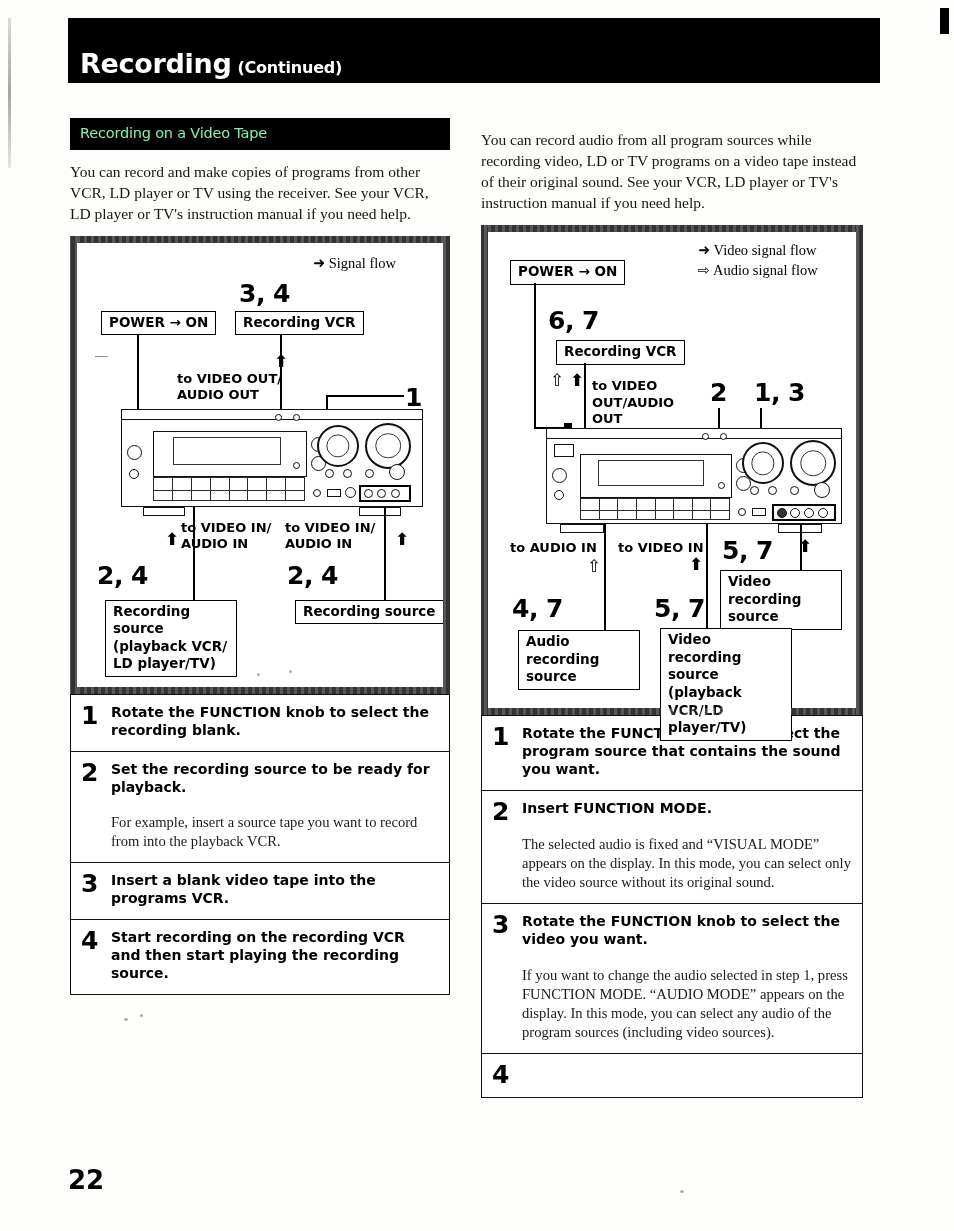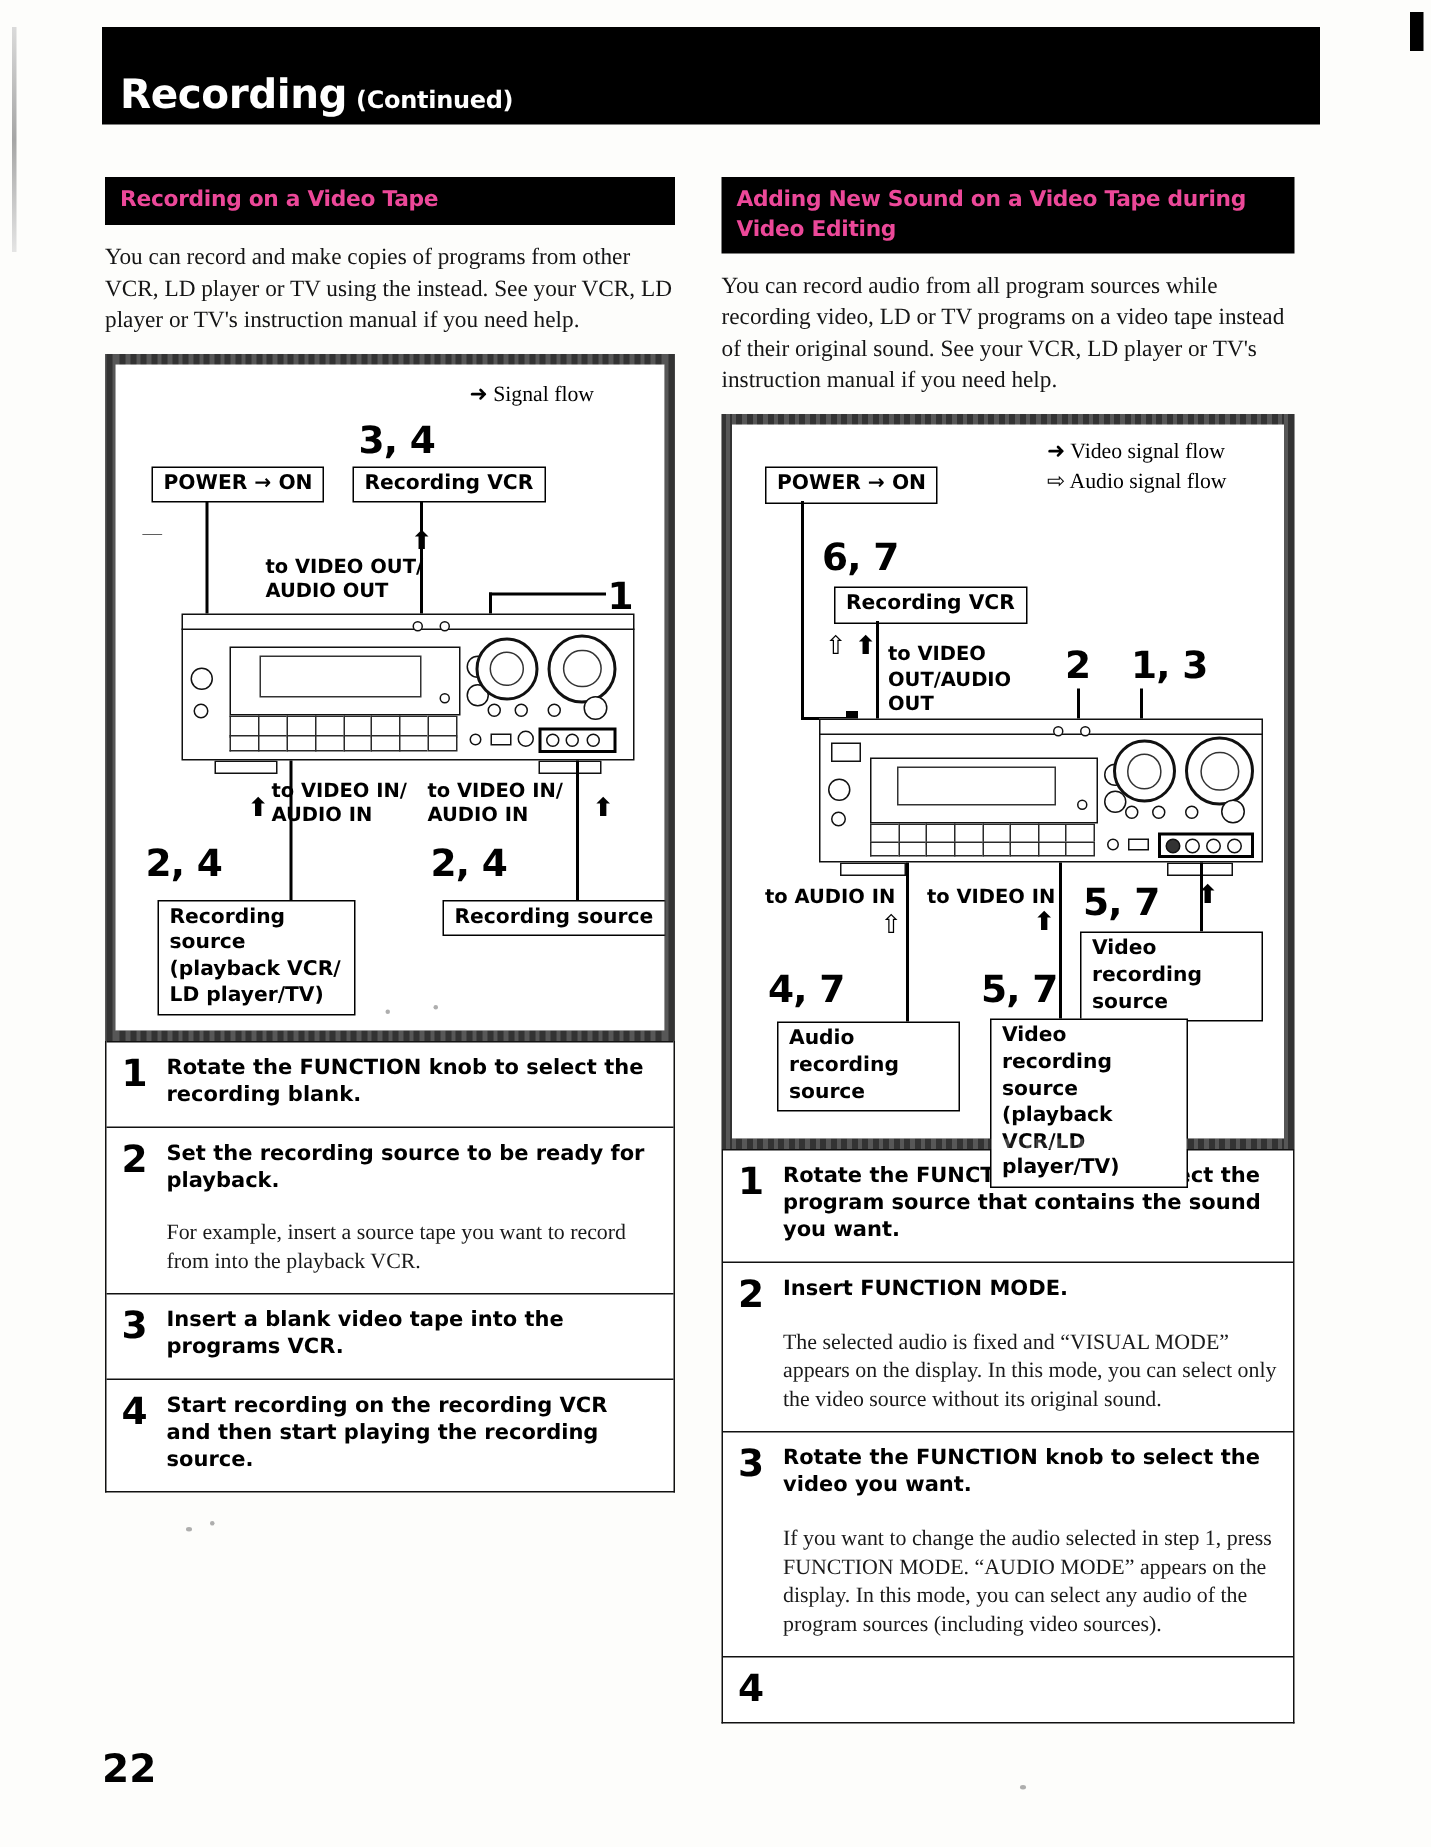--- a/index.html
+++ b/index.html
@@ -41,23 +41,23 @@
     font-weight:bold;font-size:16px;letter-spacing:-.2px;
     margin-left:6px;
   }
 
   
   .col{position:absolute;top:118px;}
   .col-left{left:70px;width:380px;}
   .col-right{left:481px;width:382px;}
 
   .sect-head{
-    background:#000;color:#ec4899;
-    font-family:"DejaVu Sans", sans-serif;
-    font-weight:bold;font-size:14.5px;
+    background:#000;color:#86efac;
+    font-family:"DejaVu Sans", sans-serif;
+    font-weight:normal;font-size:14.5px;
     padding:6px 0 6px 10px;
     line-height:1.35;
     letter-spacing:-.2px;
   }
   .col-left .sect-head{width:370px;}
   .col-right .sect-head{width:372px;}
 
   .intro{
     font-family:"Liberation Serif", serif;
     font-size:15.5px;line-height:1.36;
@@ -202,21 +202,21 @@
 
   <div class="masthead">
     <div class="masthead-inner">
       <span class="masthead-title">Recording</span><span class="masthead-sub">(Continued)</span>
     </div>
   </div>
 
   <div class="col col-left">
 
     <div class="sect-head">Recording on a Video Tape</div>
-    <div class="intro">You can record and make copies of programs from other VCR, LD player or TV using the instead.  See your VCR, LD player or TV's instruction manual if you need help.</div>
+    <div class="intro">You can record and make copies of programs from other VCR, LD player or TV using the receiver.  See your VCR, LD player or TV's instruction manual if you need help.</div>
 
     <div class="diagram dg-left">
 
       <div class="d legend" style="left:236px;top:12px;">
         <span style="font-family:'DejaVu Sans',sans-serif;font-weight:bold;">➜</span>
         <span>Signal flow</span>
       </div>
 
       <div class="d boxlbl" style="left:24px;top:68px;">POWER → ON</div>
       <div class="d vline" style="left:60px;top:91px;height:94px;"></div>
@@ -339,21 +339,20 @@
         <div class="step-body">
           <div class="step-title">Start recording on the recording VCR and then start playing the recording source.</div>
         </div>
       </div>
     </div>
 
   </div>
 
   <div class="col col-right">
 
-    <div class="sect-head">Adding New Sound on a Video Tape during Video Editing</div>
     <div class="intro">You can record audio from all program sources while recording video, LD or TV programs on a video tape instead of their original sound.  See your VCR, LD player or TV's instruction manual if you need help.</div>
 
     <div class="diagram dg-right">
 
       <div class="d legend" style="left:210px;top:10px;">
         <span style="font-family:'DejaVu Sans',sans-serif;font-weight:bold;">➜</span>
         <span>Video signal flow</span>
       </div>
       <div class="d legend" style="left:210px;top:30px;">
         <span style="font-family:'DejaVu Sans',sans-serif;">⇨</span>

